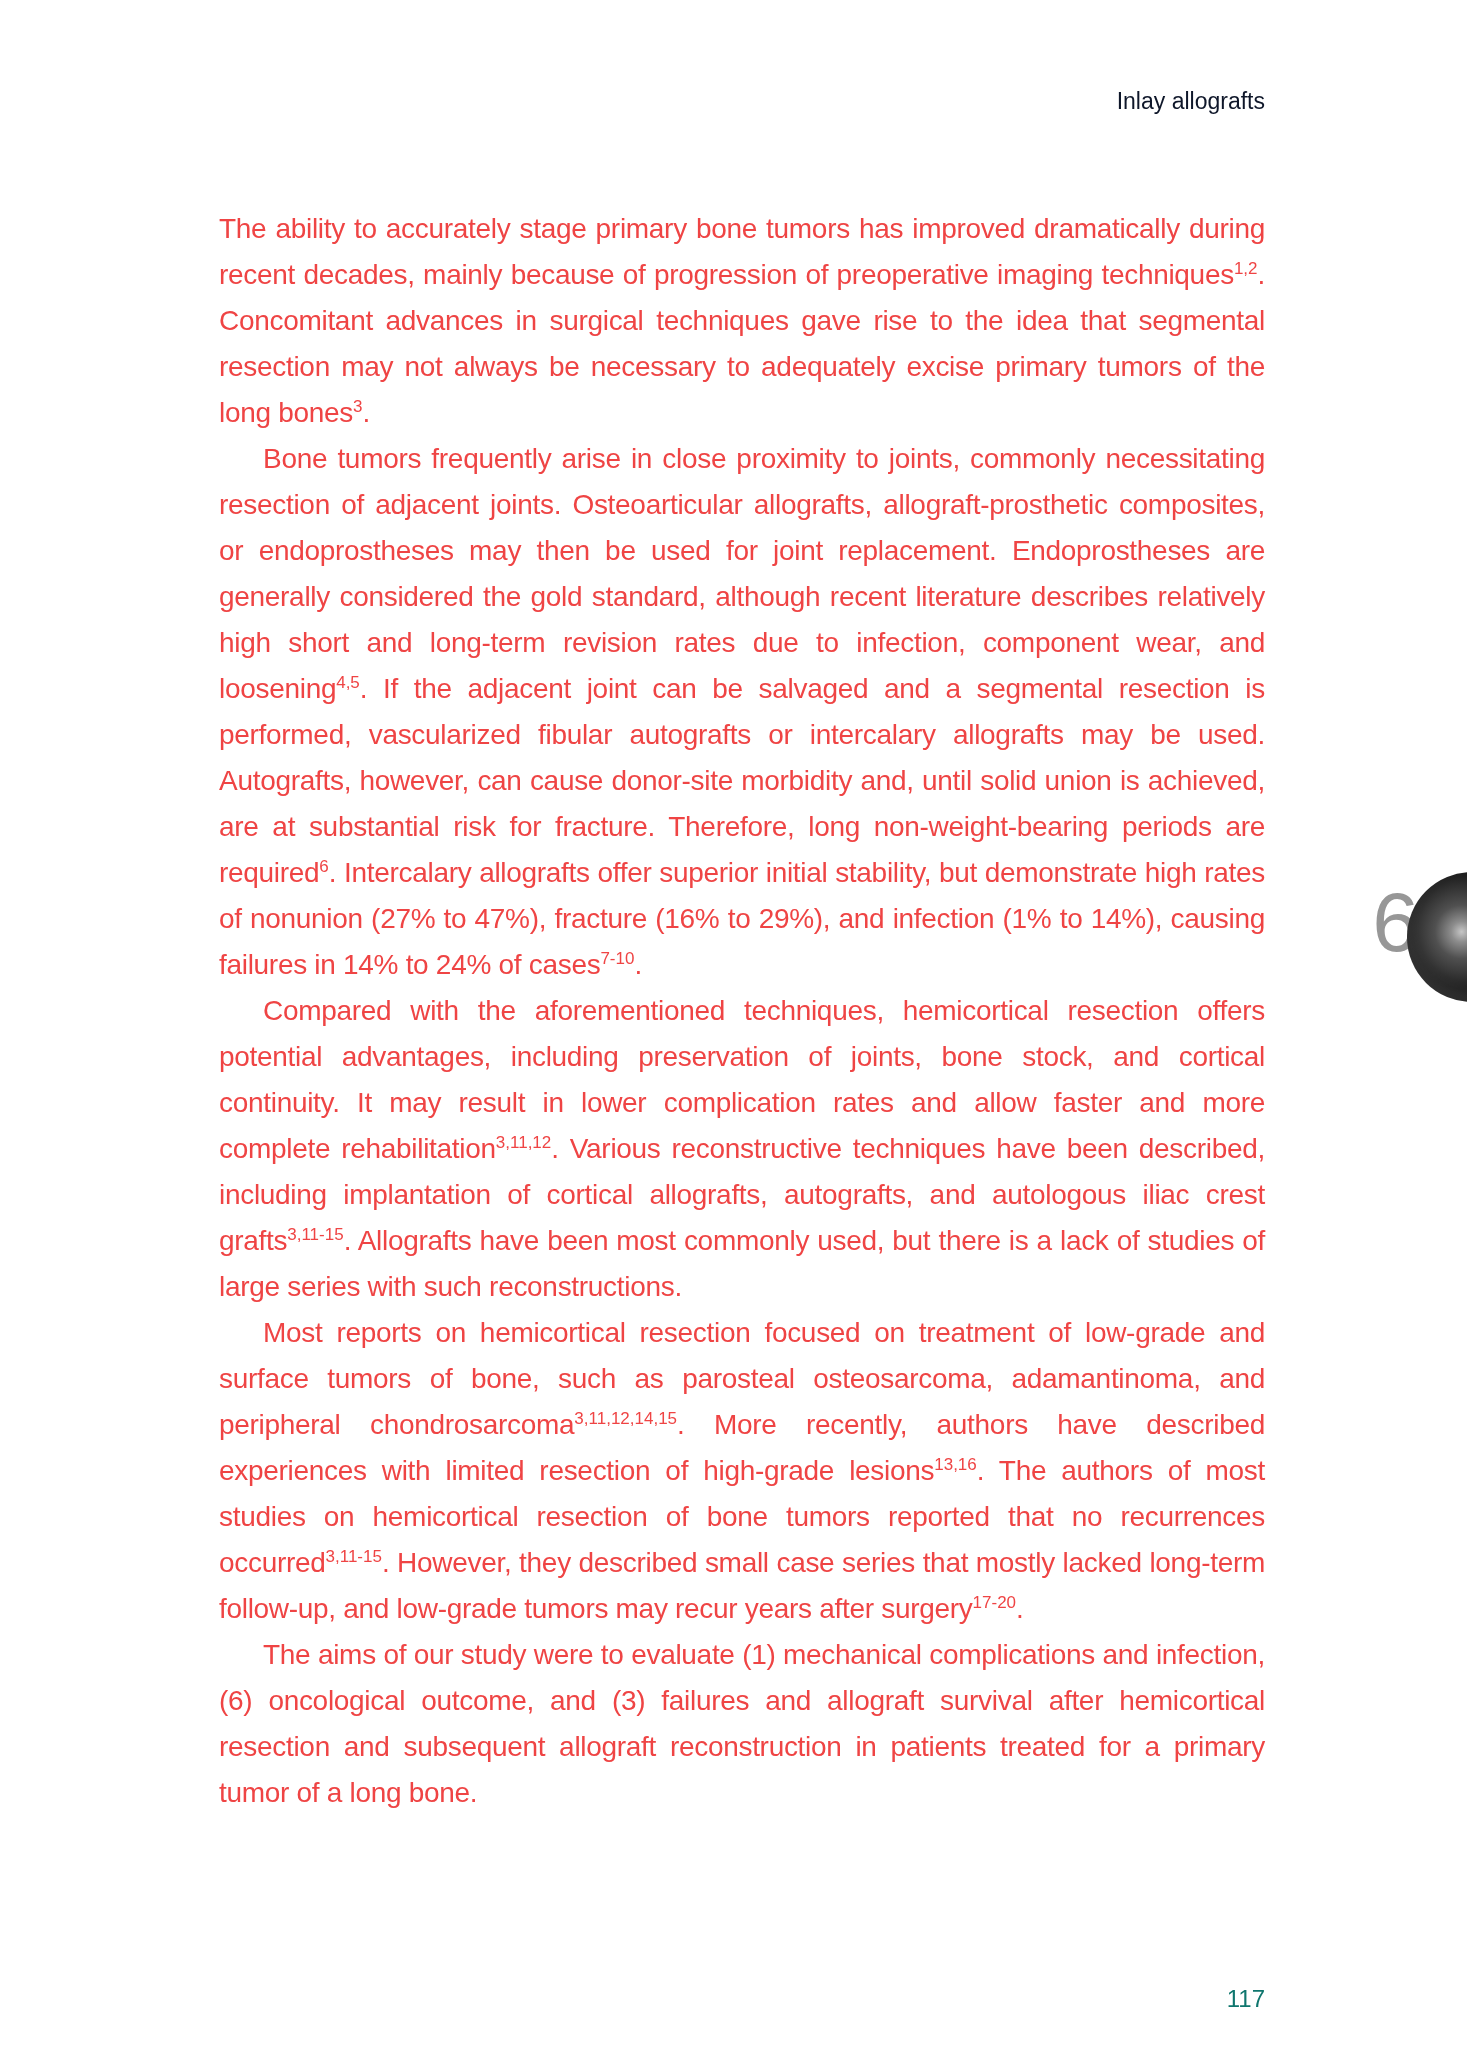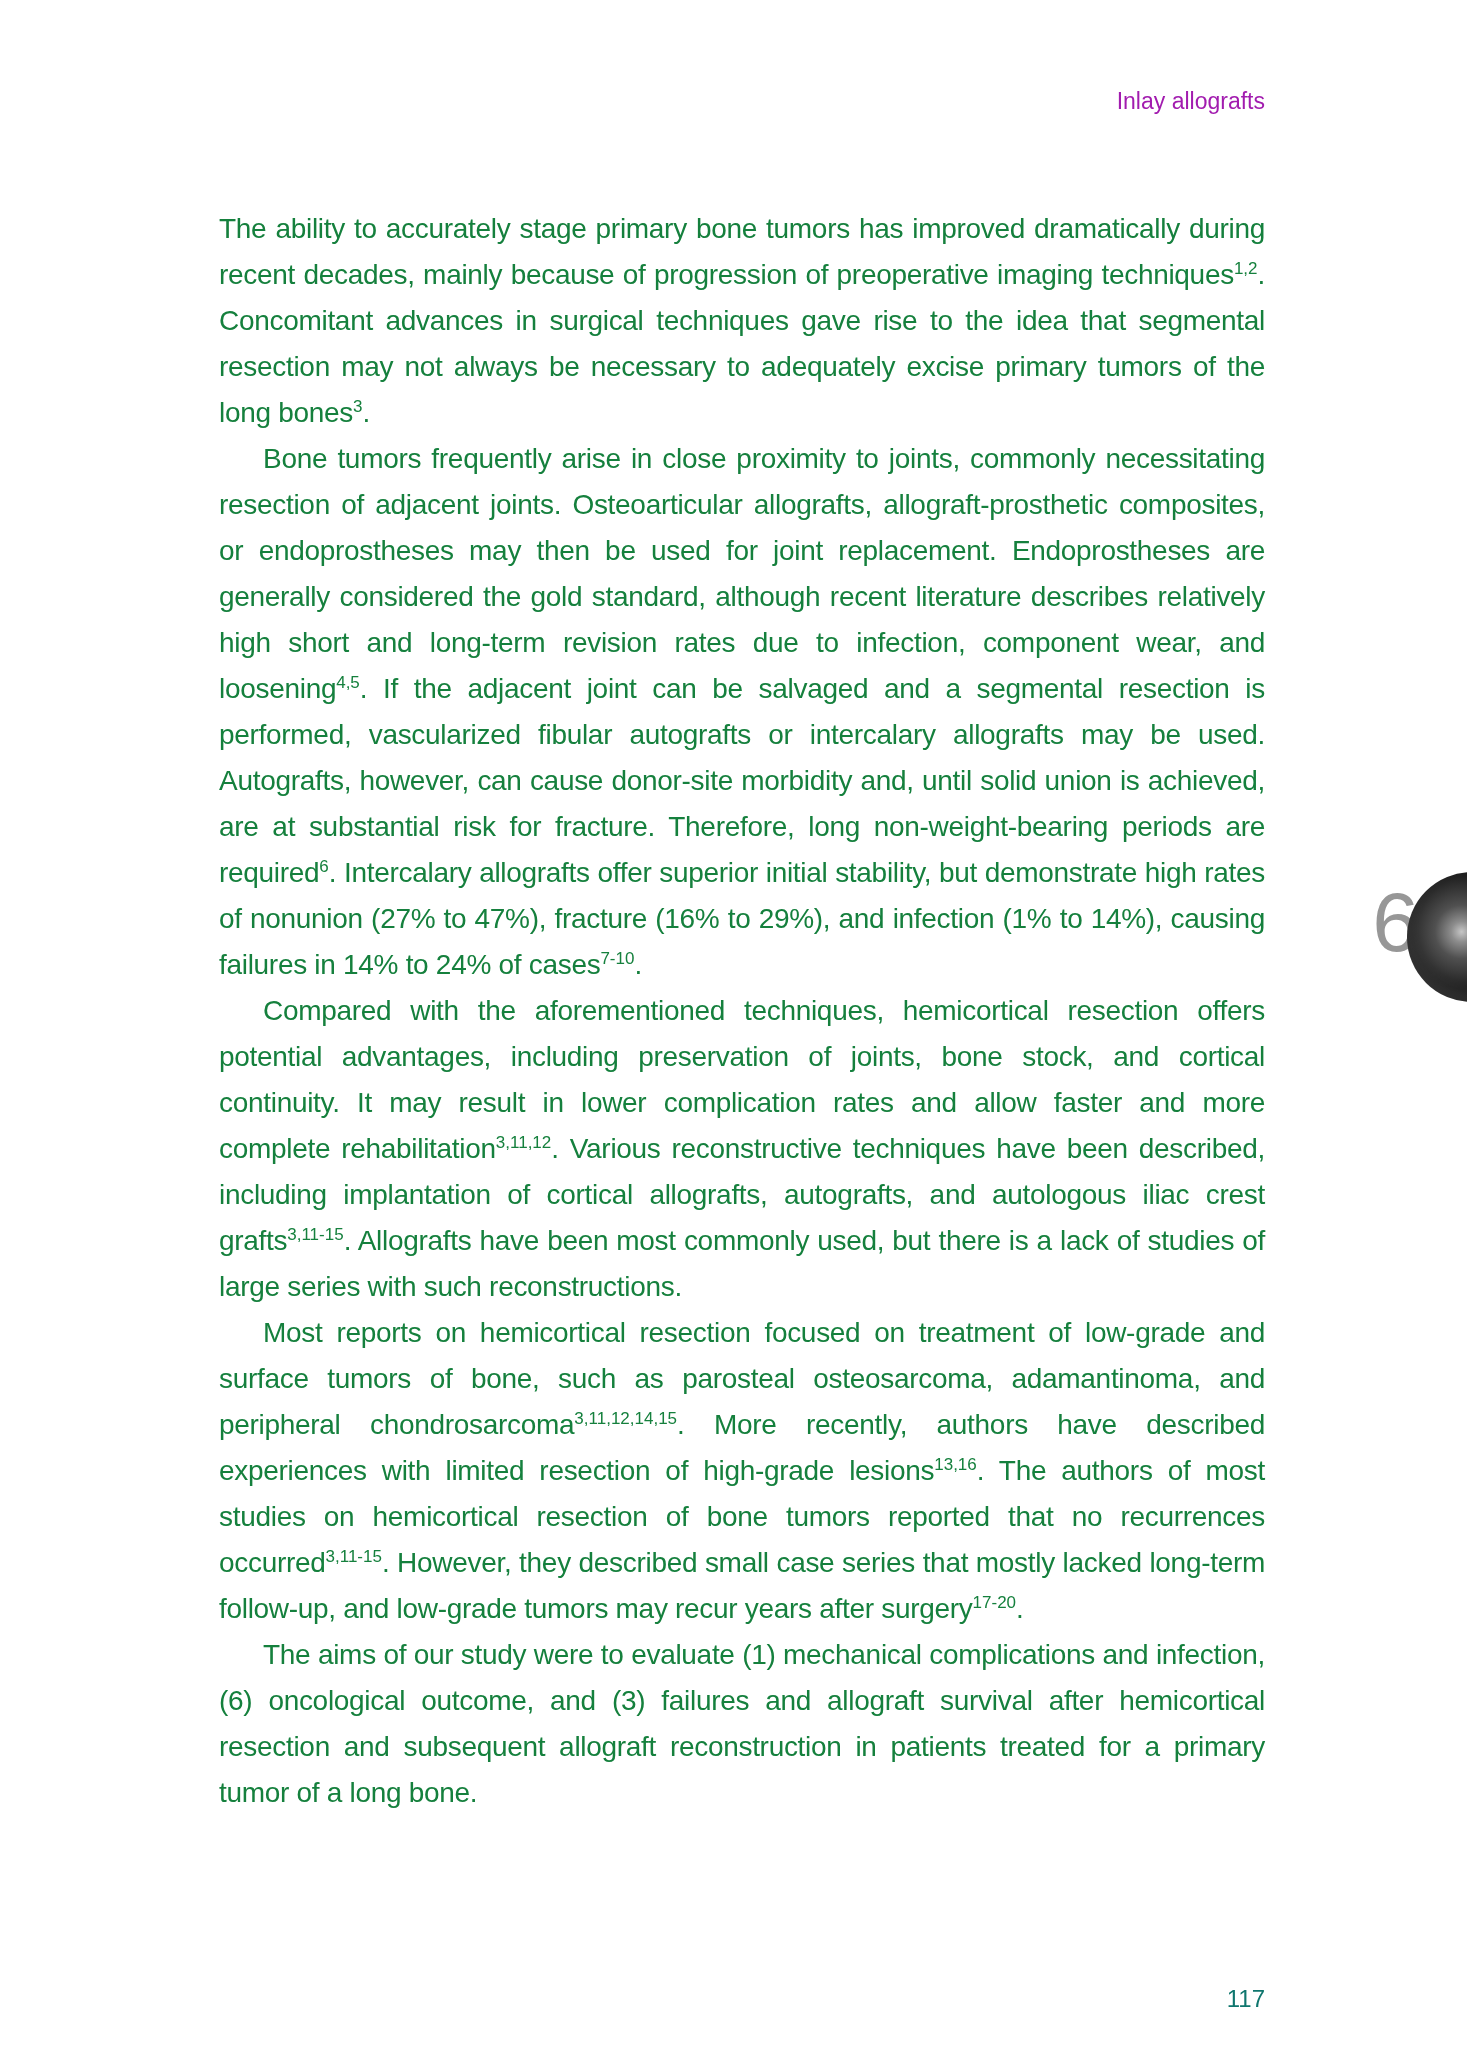--- a/index.html
+++ b/index.html
@@ -17,21 +17,21 @@
     font-family: "Liberation Sans", "DejaVu Sans", sans-serif;
     color: #3d3d3d;
   }
   .running-head {
     position: absolute;
     top: 88px;
     left: 219px;
     width: 1046px;
     text-align: right;
     font-size: 23px;
-    color: #a21caf;
+    color: #0f172a;
   }
   .content {
     position: absolute;
     top: 206px;
     left: 219px;
     width: 1046px;
   }
   .heading {
     margin: 0 0 64px 0;
     font-size: 40px;
@@ -39,21 +39,21 @@
     font-weight: 700;
     color: #3a3a3a;
     letter-spacing: 0.2px;
   }
   .body-text p {
     margin: 0;
     font-size: 28px;
     line-height: 46px;
     letter-spacing: -0.3px;
     text-align: justify;
-    color: #15803d;
+    color: #ef4444;
   }
   .body-text p.indent {
     text-indent: 44px;
   }
   .body-text sup {
     font-size: 17px;
     line-height: 0;
     letter-spacing: 0;
     vertical-align: super;
   }

